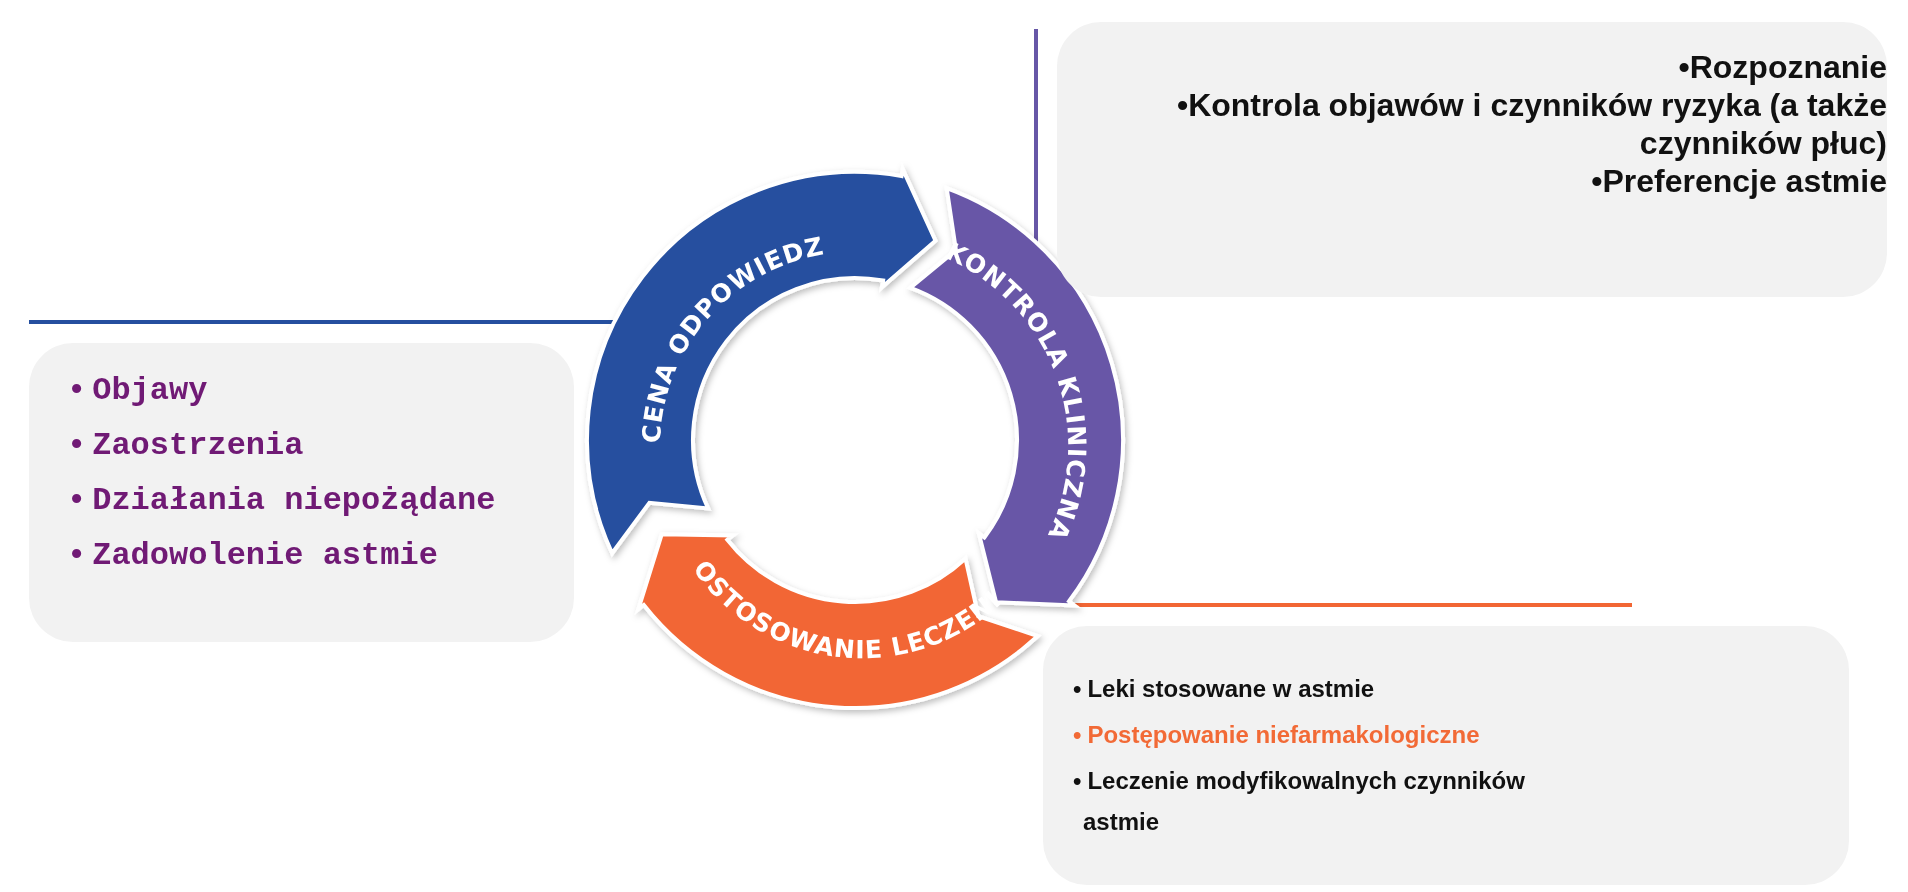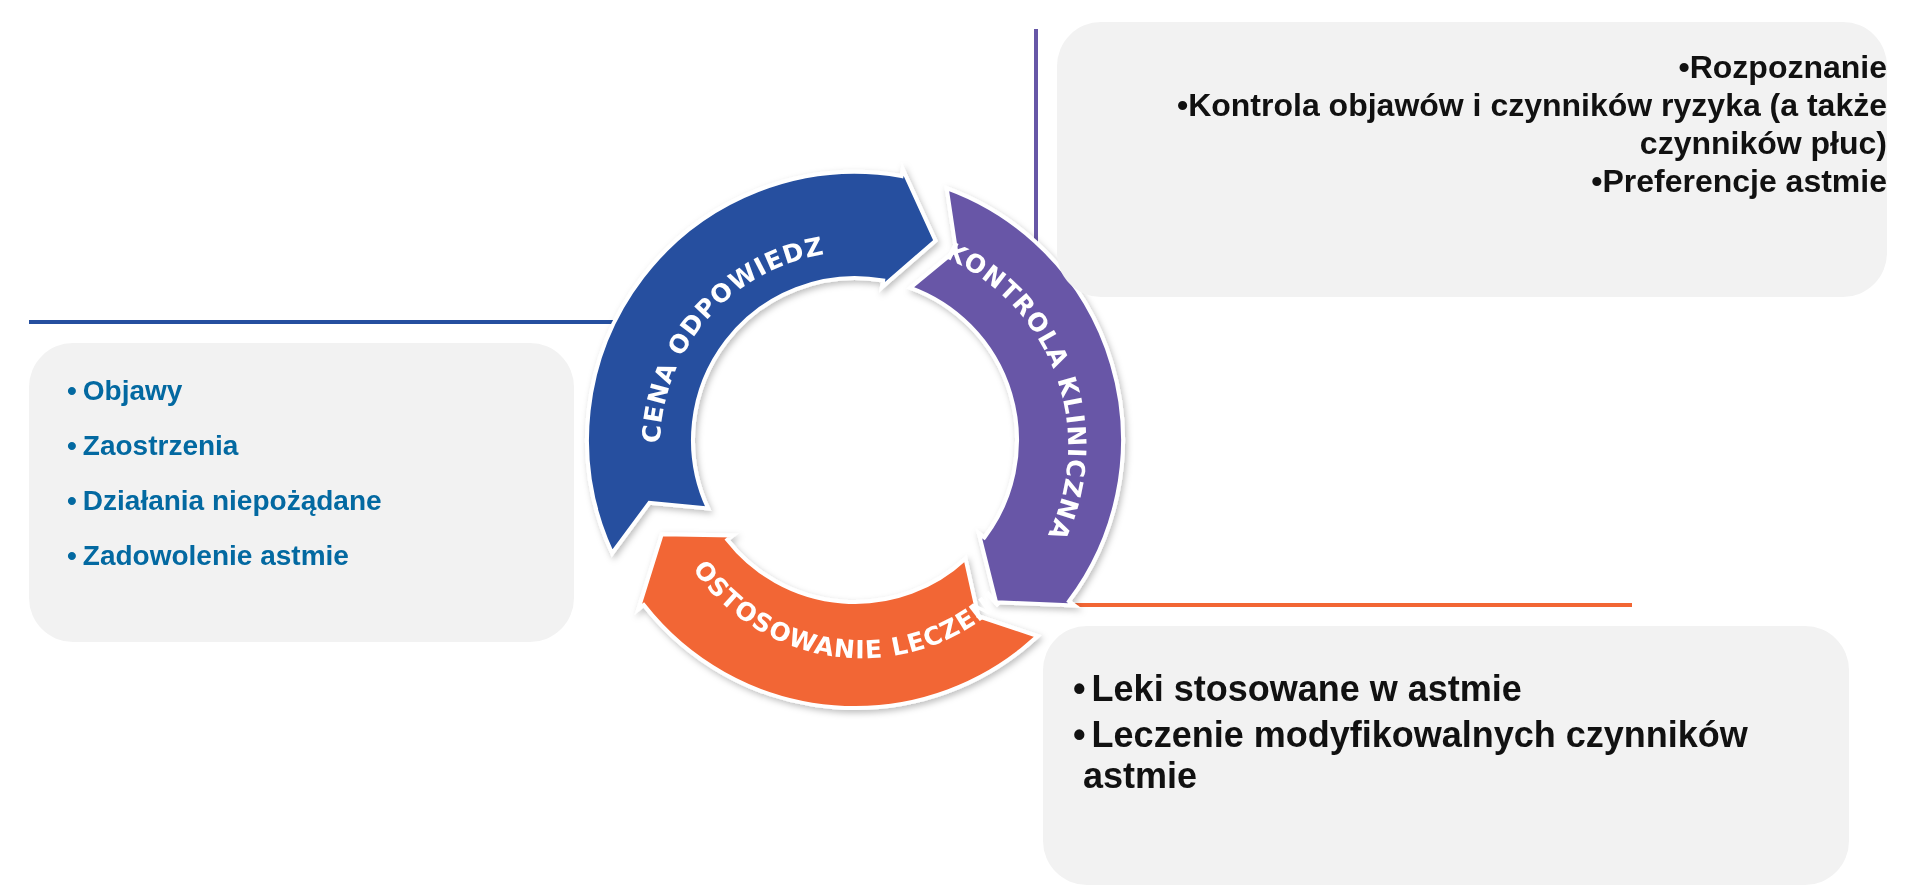--- a/index.html
+++ b/index.html
@@ -11,26 +11,26 @@
   li { font-weight: bold; }
 
   
   #box-top { left: 1057px; top: 22px; width: 830px; height: 275px; padding: 26px 0 0 30px; }
   #box-top li { font-size: 32px; line-height: 38px; color: #111; text-align: right; }
   #box-top li .b { display: inline-block; width: 86px; }
   #box-top li.hl { color: #6a58a6; }
 
   
   #box-left { left: 29px; top: 343px; width: 545px; height: 299px; padding: 20px 0 0 38px; }
-  #box-left li { font-size: 28px; line-height: 55px; color: #0369a1; }
+  #box-left li { font-size: 32px; line-height: 55px; color: #701a75; font-family: Liberation Mono, monospace; }
   #box-left li .b { margin-right: 6px; }
 
   
   #box-bottom { left: 1043px; top: 626px; width: 806px; height: 259px; padding: 40px 0 0 30px; }
-  #box-bottom li { font-size: 36px; line-height: 46px; color: #111; }
+  #box-bottom li { font-size: 24px; line-height: 46px; color: #111; }
   #box-bottom li.hl { color: #f26a36; }
   #box-bottom li .b { margin-right: 6px; }
   #box-bottom li .cont { display: block; padding-left: 10px; line-height: 36px; }
 
   #cycle { position: absolute; left: 0; top: 0; }
   .seg-label { font-family: "DejaVu Sans", sans-serif; font-weight: bold; font-size: 25px; fill: #ffffff; letter-spacing: 1px; }
 </style>
 </head>
 <body>
 
@@ -83,16 +83,17 @@
     <li><span class="b">•</span><span>Objawy</span></li>
     <li><span class="b">•</span><span>Zaostrzenia</span></li>
     <li><span class="b">•</span><span>Działania niepożądane</span></li>
     <li><span class="b">•</span><span>Zadowolenie astmie</span></li>
   </ul>
 </div>
 
 <div class="box" id="box-bottom">
   <ul>
     <li><span class="b">•</span><span>Leki stosowane w astmie</span></li>
+    <li class="hl"><span class="b">•</span><span>Postępowanie niefarmakologiczne</span></li>
     <li><span class="b">•</span><span>Leczenie modyfikowalnych czynników</span>
       <span class="cont">astmie</span></li>
   </ul>
 </div>
 
 </body></html>

